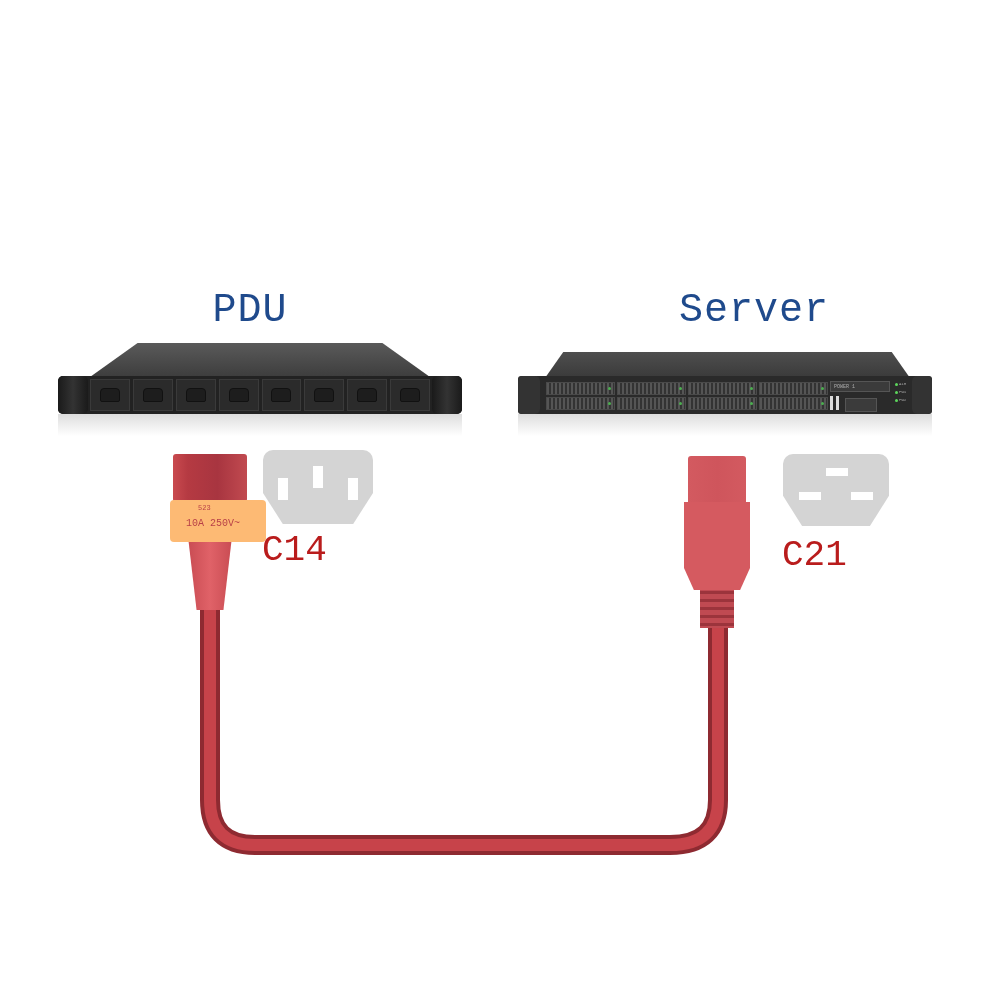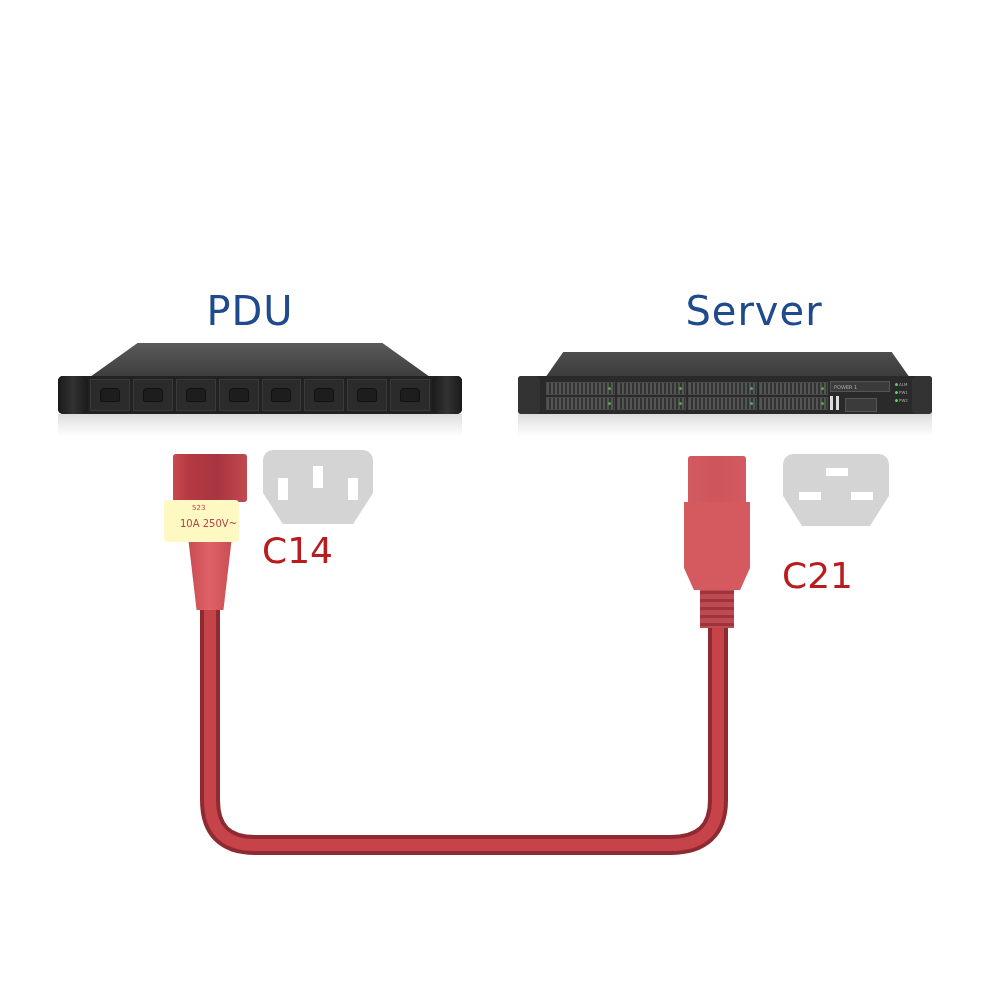--- a/index.html
+++ b/index.html
@@ -1,17 +1,17 @@
 <!DOCTYPE html>
 <html><head>
 <meta charset="utf-8">
 <style>
   html, body { margin:0; padding:0; background:#ffffff; }
   body { width:1000px; height:1000px; position:relative; overflow:hidden; font-family:"DejaVu Sans", sans-serif; }
-  .abs { position:absolute; }
+  .abs { position:absolute;font-family:Liberation Mono, monospace; }
   .title { color:#1f4a8c; font-size:40px; font-weight:500; letter-spacing:1px; text-align:center; }
   .label { color:#b91c1c; font-size:36px; font-weight:500; }
   
   .pdu-top { left:90px; top:343px; width:340px; height:34px; background:linear-gradient(#5a5a5a,#3d3d3d); clip-path:polygon(14% 0,86% 0,100% 100%,0 100%); }
   .pdu-front { left:58px; top:376px; width:404px; height:38px; background:#222; border-radius:5px; }
   .pdu-ear { top:376px; width:30px; height:38px; background:linear-gradient(90deg,#1a1a1a,#333,#1a1a1a); border-radius:5px; }
   .outlets { left:90px; top:379px; width:340px; height:32px; display:flex; gap:3px; }
   .outlet { flex:1; background:#2b2b2b; border:1px solid #3a3a3a; display:flex; align-items:center; justify-content:center; }
   .outlet-socket { width:18px; height:12px; border:1.5px solid #111; border-radius:4px 4px 2px 2px; background:#1d1d1d; }
   .reflect { height:22px; background:linear-gradient(rgba(120,120,120,0.25),rgba(255,255,255,0)); }
@@ -22,21 +22,21 @@
   .bay { background:repeating-linear-gradient(90deg,#555 0 2px,#333 2px 4px); border:1px solid #4a4a4a; position:relative; }
   .bay::after { content:""; position:absolute; right:3px; top:4px; width:3px; height:3px; border-radius:50%; background:#4caf50; }
   .srv-panel { left:830px; top:381px; width:60px; height:11px; background:#3b3b3b; border:1px solid #555; color:#aaa; font-size:5px; line-height:11px; padding-left:3px; box-sizing:border-box; }
   .vga { left:845px; top:398px; width:30px; height:12px; background:#3b3b3b; border:1px solid #555; }
   .usb { top:396px; width:3px; height:14px; background:#ddd; }
   .leds { left:895px; top:380px; width:16px; font-size:4px; color:#aaa; }
   .led { display:flex; align-items:center; gap:1px; height:8px; }
   .led-dot { width:3px; height:3px; border-radius:50%; background:#5cd65c; }
   
   .c14-body { left:173px; top:454px; width:74px; height:48px; background:linear-gradient(90deg,#c94a4f,#b53a42 20%,#a83540 60%,#c14a50); border-radius:3px; }
-  .c14-collar { left:164px; top:500px; width:75px; height:42px; background:#fef9c3; border-radius:4px; }
+  .c14-collar { left:170px; top:500px; width:96px; height:42px; background:#fdba74; border-radius:4px; }
   .c14-neck { left:186px; top:540px; width:48px; height:70px; background:linear-gradient(90deg,#c74a51,#e06268,#c74a51); clip-path:polygon(5% 0,95% 0,78% 100%,22% 100%); }
   .c21-body { left:688px; top:456px; width:58px; height:50px; background:linear-gradient(90deg,#d35a60,#cf555c,#d35a60); border-radius:3px; }
   .c21-collar { left:684px; top:502px; width:66px; height:88px; background:#d55a60; clip-path:polygon(0 0,100% 0,100% 75%,85% 100%,15% 100%,0 75%); }
   .c21-neck { left:700px; top:586px; width:34px; height:42px; background:repeating-linear-gradient(#c04a52 0 5px,#9c343c 5px 8px); }
   .face { background:#d4d4d4; clip-path:polygon(0 0,100% 0,100% 58%,82% 100%,18% 100%,0 58%); border-radius:10px; }
   .slot { position:absolute; background:#ffffff; }
   svg.cable { position:absolute; left:0; top:0; }
 </style>
 </head>
 <body>
@@ -146,13 +146,13 @@
   <div class="abs c21-neck"></div>
   <div class="abs c21-body"></div>
   <div class="abs c21-collar"></div>
 </div>
 
 <div class="abs face" style="left:783px; top:454px; width:106px; height:72px;">
   <div class="slot" style="left:43px; top:14px; width:22px; height:8px;"></div>
   <div class="slot" style="left:16px; top:38px; width:22px; height:8px;"></div>
   <div class="slot" style="left:68px; top:38px; width:22px; height:8px;"></div>
 </div>
-<div class="abs label" style="left:782px; top:555px;">C21</div>
+<div class="abs label" style="left:782px; top:535px;">C21</div>
 
 </body></html>

